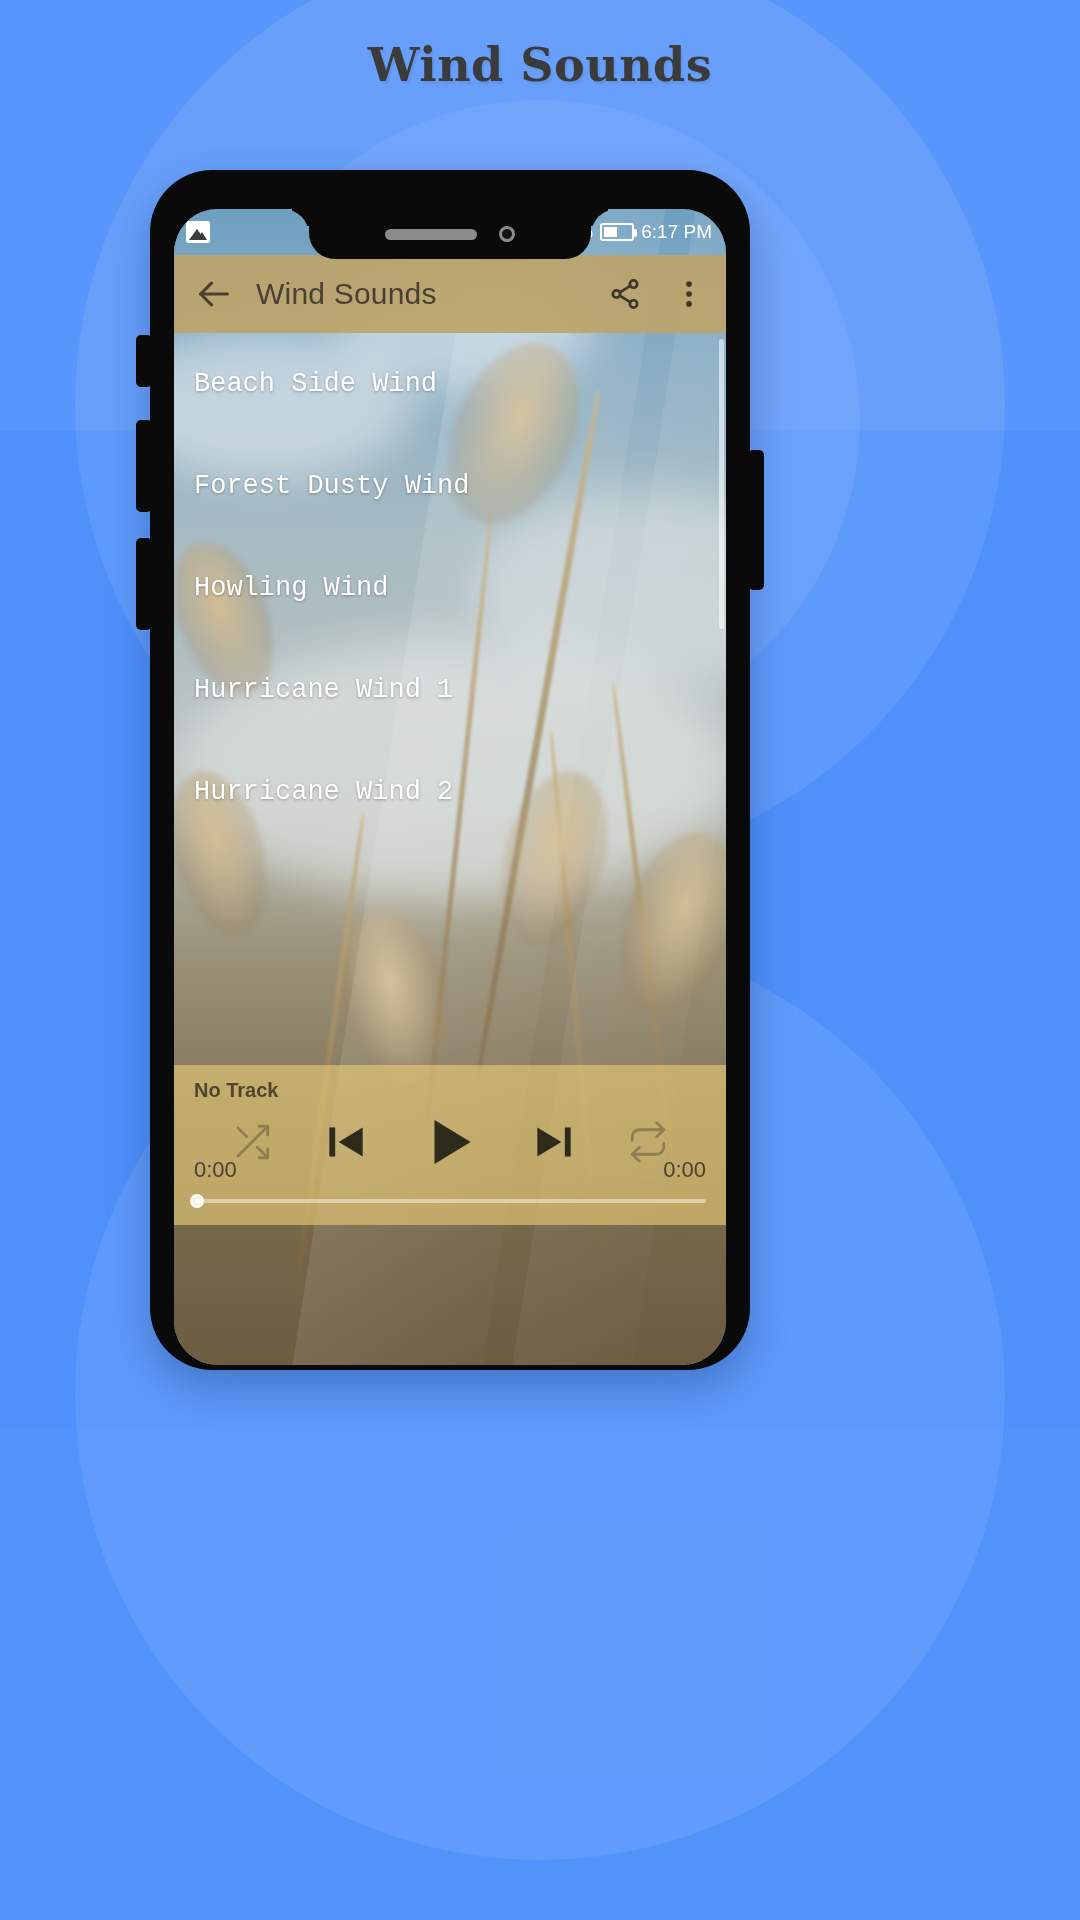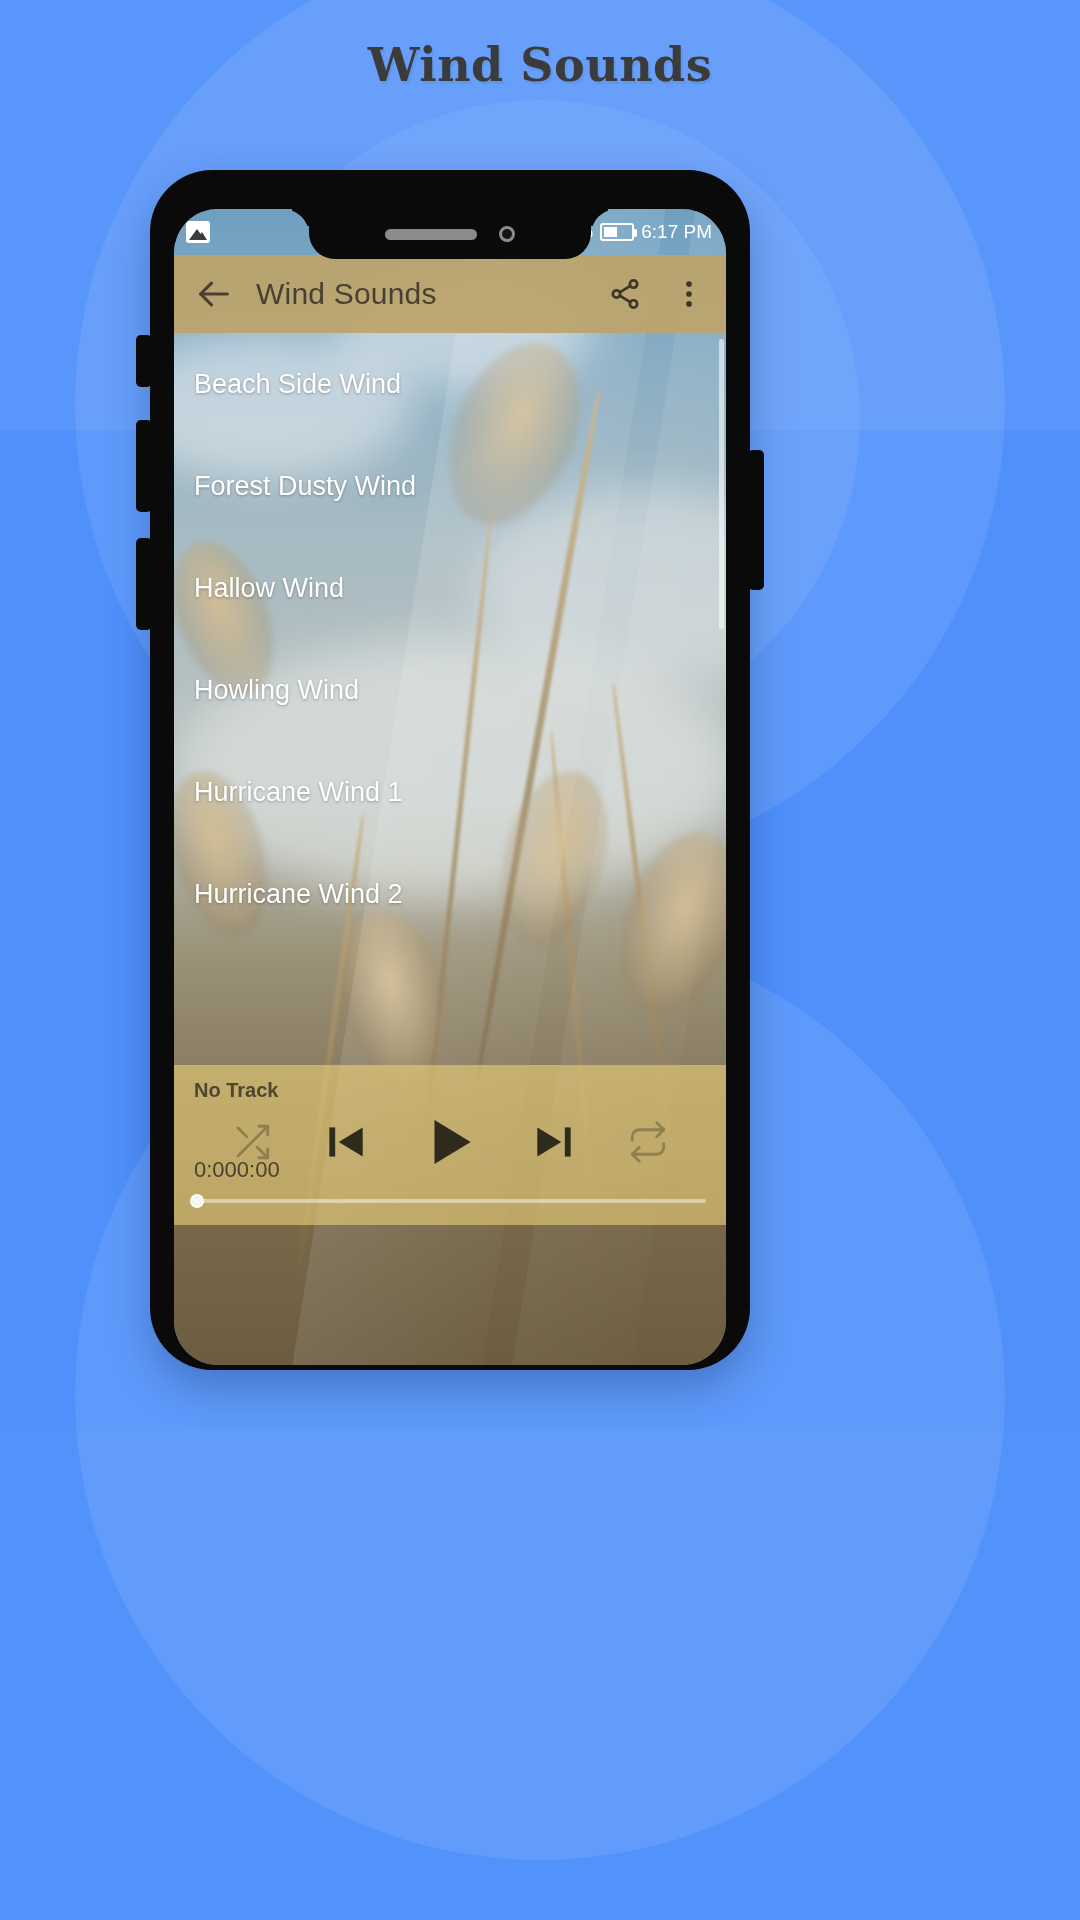--- a/index.html
+++ b/index.html
@@ -181,20 +181,21 @@
     z-index:4; overflow:hidden;
     background:rgba(150,160,160,0.07);
   }
   .track-row {
     height:102px; display:flex; align-items:center;
     padding-left:20px;
   }
   .track-name {
     font-size:27px; color:#ffffff;
     text-shadow:0 1px 3px rgba(0,0,0,0.30);
+    font-family:Liberation Mono, monospace;
   }
   #list-scrollbar {
     position:absolute; right:2px; top:6px;
     width:5px; height:290px;
     background:rgba(255,255,255,0.55);
     border-radius:3px; z-index:7;
   }
 
   
   #player {
@@ -210,21 +211,21 @@
   }
   #controls {
     position:absolute; left:0; right:0; top:46px;
     display:flex; align-items:center; justify-content:center;
     gap:48px;
   }
   .ctl { display:block; }
   .ctl.dim { opacity:0.42; }
   #time-row {
     position:absolute; left:20px; right:20px; top:92px;
-    display:flex; justify-content:flex-start;
+    display:flex; justify-content:space-between;
     font-size:22px; color:#4a422d;
   }
   #seek-bar {
     position:absolute; left:20px; right:20px; top:134px; height:4px;
     background:rgba(255,255,255,0.45); border-radius:2px;
   }
   #seek-thumb {
     position:absolute; left:-4px; top:-5px;
     width:14px; height:14px; border-radius:50%;
     background:rgba(255,255,255,0.85);
@@ -322,23 +323,20 @@
     </div>
 
     <div id="track-list">
       <div class="track-row">
         <span class="track-name">Beach Side Wind</span>
       </div>
       <div class="track-row">
         <span class="track-name">Forest Dusty Wind</span>
       </div>
       <div class="track-row">
-        <span class="track-name">Hallow Wind</span>
-      </div>
-      <div class="track-row">
         <span class="track-name">Howling Wind</span>
       </div>
       <div class="track-row">
         <span class="track-name">Hurricane Wind 1</span>
       </div>
       <div class="track-row">
         <span class="track-name">Hurricane Wind 2</span>
       </div>
       <div id="list-scrollbar"></div>
     </div>

